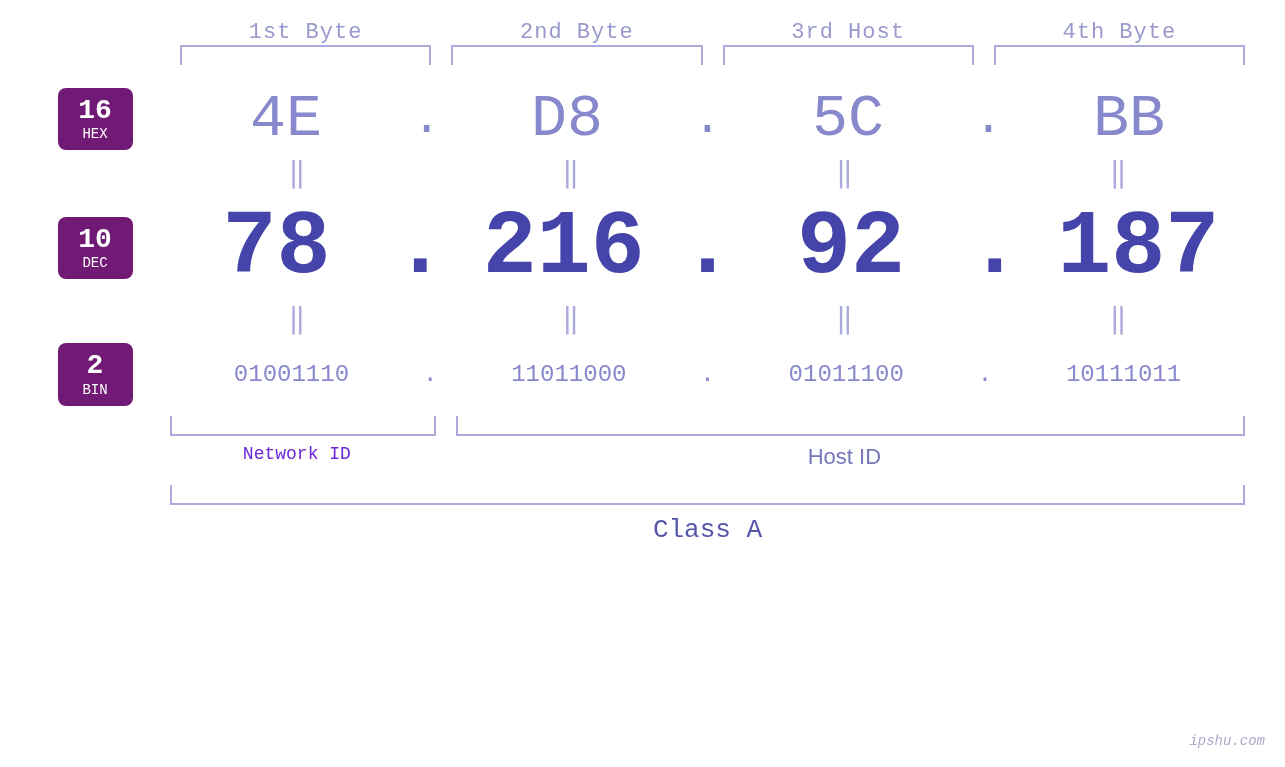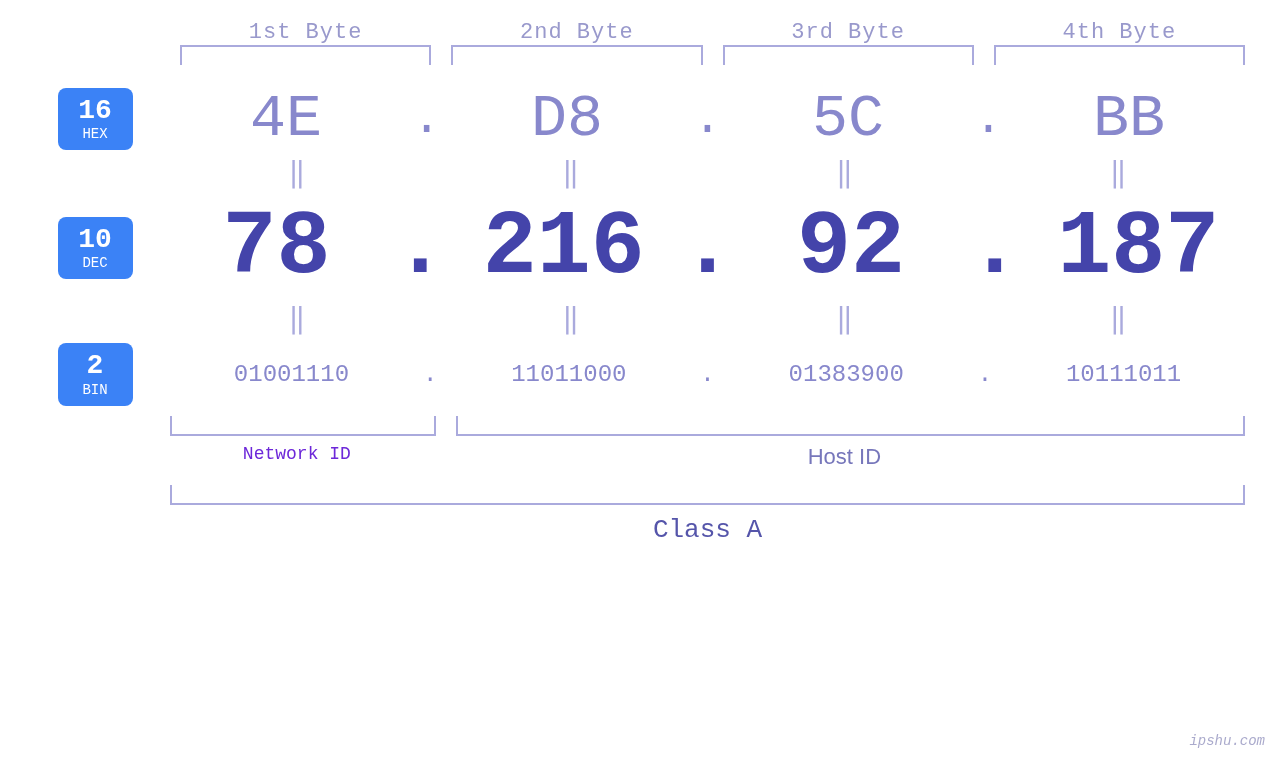--- a/index.html
+++ b/index.html
@@ -56,21 +56,21 @@
 
     .label-col {
       width: 130px;
       display: flex;
       align-items: center;
       justify-content: center;
       flex-shrink: 0;
     }
 
     .label-badge {
-      background: #3b82f6;
+      background: #701a75;
       color: white;
       border-radius: 8px;
       padding: 8px 12px;
       text-align: center;
       min-width: 75px;
     }
 
     .label-badge .num {
       font-size: 28px;
       font-weight: bold;
@@ -242,21 +242,21 @@
     }
   </style>
 </head>
 <body>
 
 <div class="main-container">
 
   <div class="byte-header-row">
     <div class="byte-header">1st Byte</div>
     <div class="byte-header">2nd Byte</div>
-    <div class="byte-header">3rd Byte</div>
+    <div class="byte-header">3rd Host</div>
     <div class="byte-header">4th Byte</div>
   </div>
 
   <div class="top-bracket-row">
     <div class="top-bracket"></div>
     <div class="top-bracket"></div>
     <div class="top-bracket"></div>
     <div class="top-bracket"></div>
   </div>
 
@@ -336,21 +336,21 @@
     <div class="byte-cols">
       <div class="byte-value">
         <span class="bin-value">01001110</span>
       </div>
       <span class="dot-bin">.</span>
       <div class="byte-value">
         <span class="bin-value">11011000</span>
       </div>
       <span class="dot-bin">.</span>
       <div class="byte-value">
-        <span class="bin-value">01383900</span>
+        <span class="bin-value">01011100</span>
       </div>
       <span class="dot-bin">.</span>
       <div class="byte-value">
         <span class="bin-value">10111011</span>
       </div>
     </div>
   </div>
 
   <div class="bottom-bracket-area">
     <div class="network-bracket"></div>

